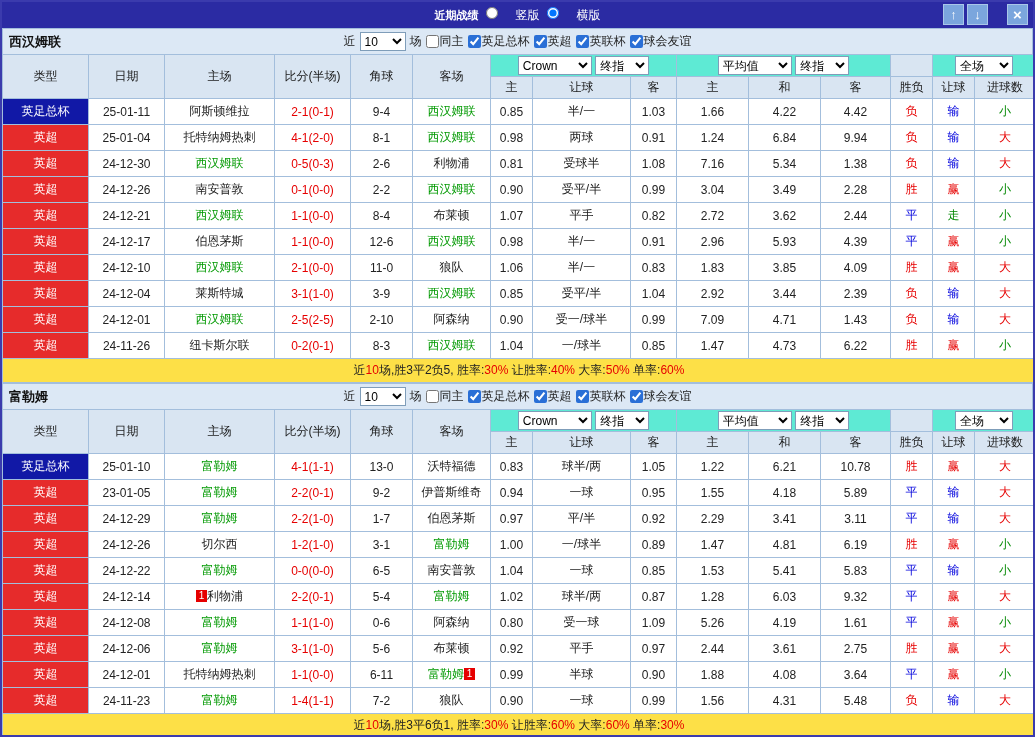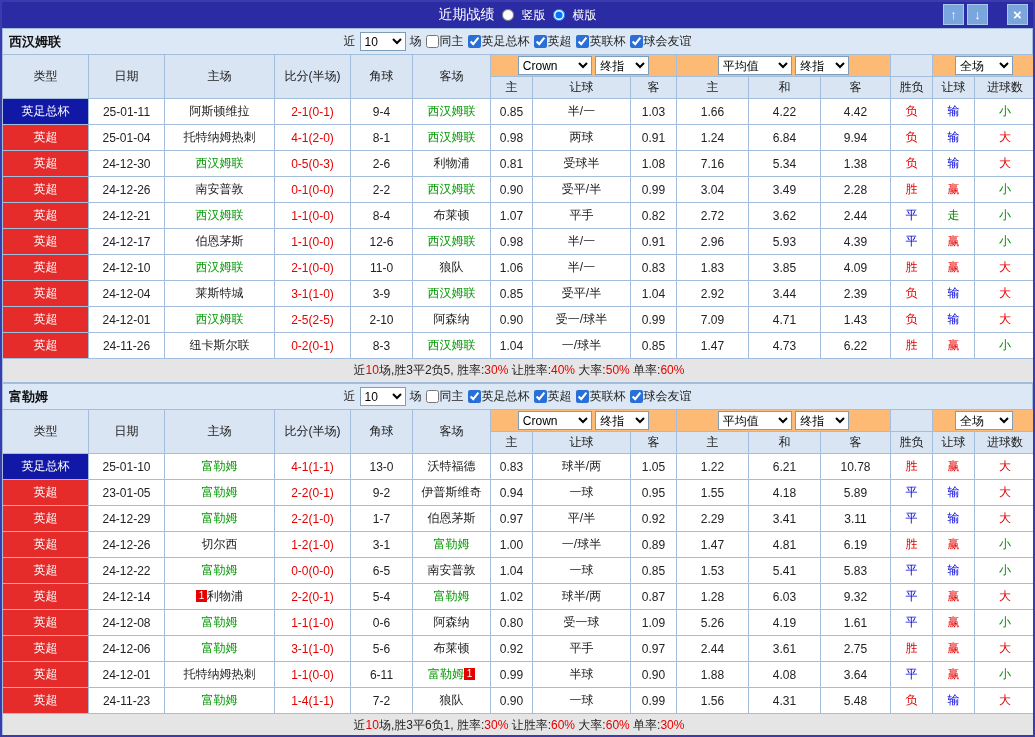--- a/index.html
+++ b/index.html
@@ -6,52 +6,52 @@
     --titlebar-bg:#2b2ba3; --header-bg:#d9e5f2; --teambar-bg:#dce8f5;
     --cup-badge:#1118a6; --league-badge:#e62b2b; --focus-team:#009900;
     --red-text:#e60000; --blue-text:#0000dd; --green-text:#008800;
     --grid-border:#a3bedc; --frame-border:#3b3bad; --button-bg:#7ba6dd;
   }
   *{box-sizing:border-box}
   body{margin:0;padding:0;background:#fff;font-family:"Liberation Sans","DejaVu Sans",sans-serif;font-size:12px;color:#222}
   .frame{width:1035px;height:737px;border:2px solid var(--frame-border);background:#fff;overflow:hidden}
   .titlebar{height:26px;background:var(--titlebar-bg);position:relative;display:flex;align-items:center;justify-content:center;color:#fff}
   .tb-group{display:flex;align-items:center;gap:7px}
-  .tb-title{font-weight:normal;font-size:14px}
-  .tb-radio{display:flex;align-items:center;gap:8px;cursor:pointer}
+  .tb-title{font-weight:bold;font-size:11px}
+  .tb-radio{display:flex;gap:18px;cursor:pointer}
   .tb-radio input{margin:0;width:12px;height:12px}
   .tb-buttons{position:absolute;right:5px;top:2px;display:flex;gap:3px}
   .tbtn{width:21px;height:21px;border:1px solid #a9c7e8;background:var(--button-bg);color:#fff;font-size:13px;line-height:17px;text-align:center;padding:0;cursor:pointer}
   .tbtn.close{margin-left:16px;font-size:15px;font-weight:bold}
   .section{margin-top:0}
   .teambar{height:26px;background:var(--teambar-bg);border:1px solid var(--grid-border);border-bottom:none;display:flex;align-items:center;position:relative}
   .team-name{font-weight:bold;margin-left:6px;font-size:13px;color:#111}
   .filters{position:absolute;left:50%;transform:translateX(-50%);display:flex;align-items:center;gap:4px;white-space:nowrap}
   .filters .chk{display:flex;align-items:center;gap:1px;cursor:pointer}
   .filters input[type=checkbox]{width:13px;height:13px;margin:0;accent-color:#2a6fd6}
   select{font-family:inherit;font-size:12px;height:19px;border:1px solid #7f9db9;background:#fff}
   .sel-count{width:46px}
   .sel-company{width:74px}.sel-final{width:54px}.sel-avg{width:74px}.sel-scope{width:58px}
   table{border-collapse:collapse;table-layout:fixed;width:100%}
   th,td{border:1px solid var(--grid-border);text-align:center;padding:0 1px;overflow:hidden;white-space:nowrap}
   thead th{background:var(--header-bg);font-weight:normal;color:#1a1a1a}
   thead tr.h1 th{height:22px}
   thead tr.h2 th{height:22px}
-  thead th.ddcell{background:#fdba74}
+  thead th.ddcell{background:#5eead4}
   tbody td{height:26px;background:#fff}
   td.typecell{color:#fff}
   td.type-cup{background:var(--cup-badge)}
   td.type-league{background:var(--league-badge)}
   td.score{color:var(--red-text)}
   .focus-team{color:var(--focus-team)}
   .c-red{color:var(--red-text)}
   .c-blue{color:var(--blue-text)}
   .c-green{color:var(--green-text)}
   .rc-badge{display:inline-block;min-width:11px;height:12px;line-height:12px;background:#e60000;color:#fff;font-size:10px;vertical-align:1px}
-  td.summary{height:24px;background:#e5e5e5}
+  td.summary{height:24px;background:#fde047}
 </style>
 </head>
 <body>
 
 <div class="frame">
 
   <div class="titlebar">
     <div class="tb-group">
       <span class="tb-title">近期战绩</span>
       <label class="tb-radio">

